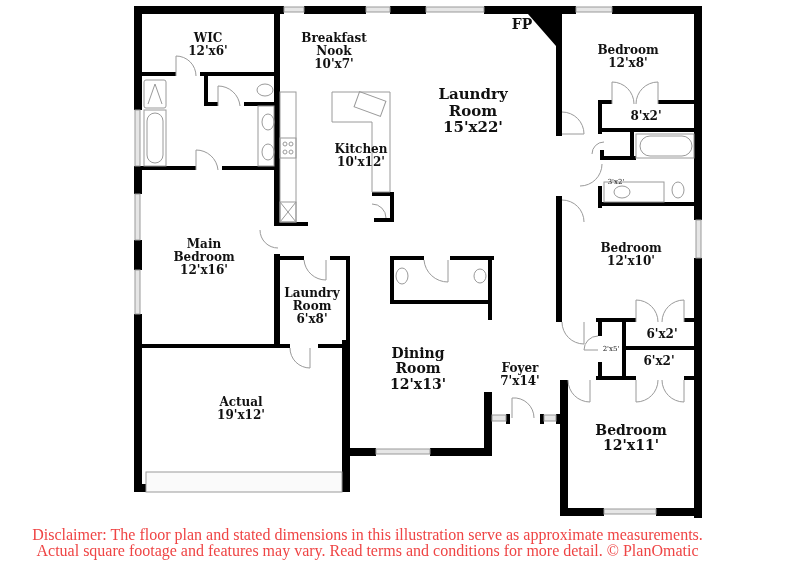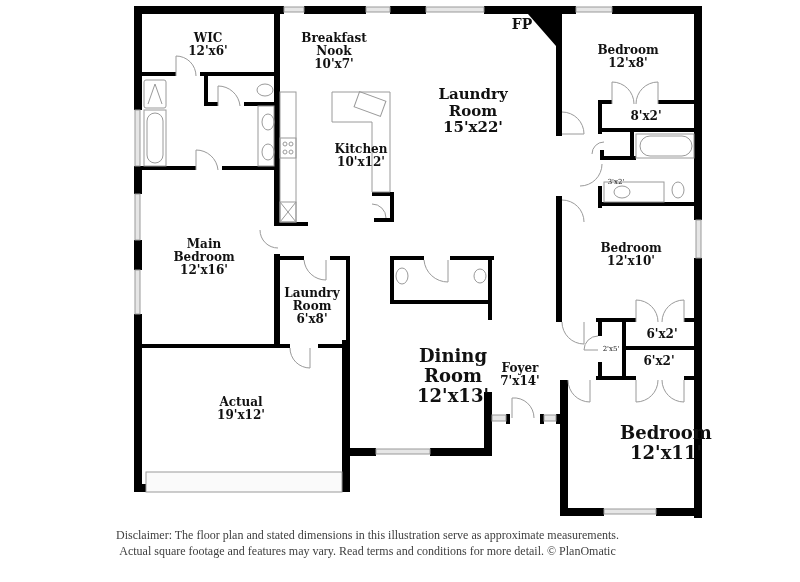--- a/index.html
+++ b/index.html
@@ -6,23 +6,23 @@
   body { width: 800px; height: 582px; position: relative; overflow: hidden; font-family: "DejaVu Serif", "Liberation Serif", serif; }
   #plan { position: absolute; left: 0; top: 0; width: 800px; height: 582px; }
   .wall { fill: #000; }
   .thin { fill: none; stroke: #9a9a9a; stroke-width: 1; }
   .win { fill: #e6e6e6; stroke: #9a9a9a; stroke-width: 1; }
   .door { fill: none; stroke: #9a9a9a; stroke-width: 1; }
   .lbl { position: absolute; text-align: center; font-weight: bold; color: #111; line-height: 1.1; white-space: nowrap; transform: translateX(-50%); }
   .lbl span { display: block; }
   .s13 { font-size: 12px; }
   .s15 { font-size: 15px; }
-  .s14 { font-size: 18px; margin-left: 35px; }
+  .s14 { font-size: 14px; }
   .s7 { font-size: 7px; font-weight: normal; }
-  .disclaimer { position: absolute; left: 0; width: 735px; top: 527px; text-align: center; font-family: "Liberation Serif", "DejaVu Serif", serif; font-size: 12px; color: #404040; line-height: 16px; }
+  .disclaimer { position: absolute; left: 0; width: 735px; top: 527px; text-align: center; font-family: "Liberation Serif", "DejaVu Serif", serif; font-size: 16px; color: #ef4444; line-height: 16px; }
   .disclaimer span { display: block; }
 </style>
 </head>
 <body>
 
 <svg id="plan" viewBox="0 0 800 582" xmlns="http://www.w3.org/2000/svg">
 
   <g>
 
     <rect class="wall" x="134" y="6" width="150" height="8"></rect>

